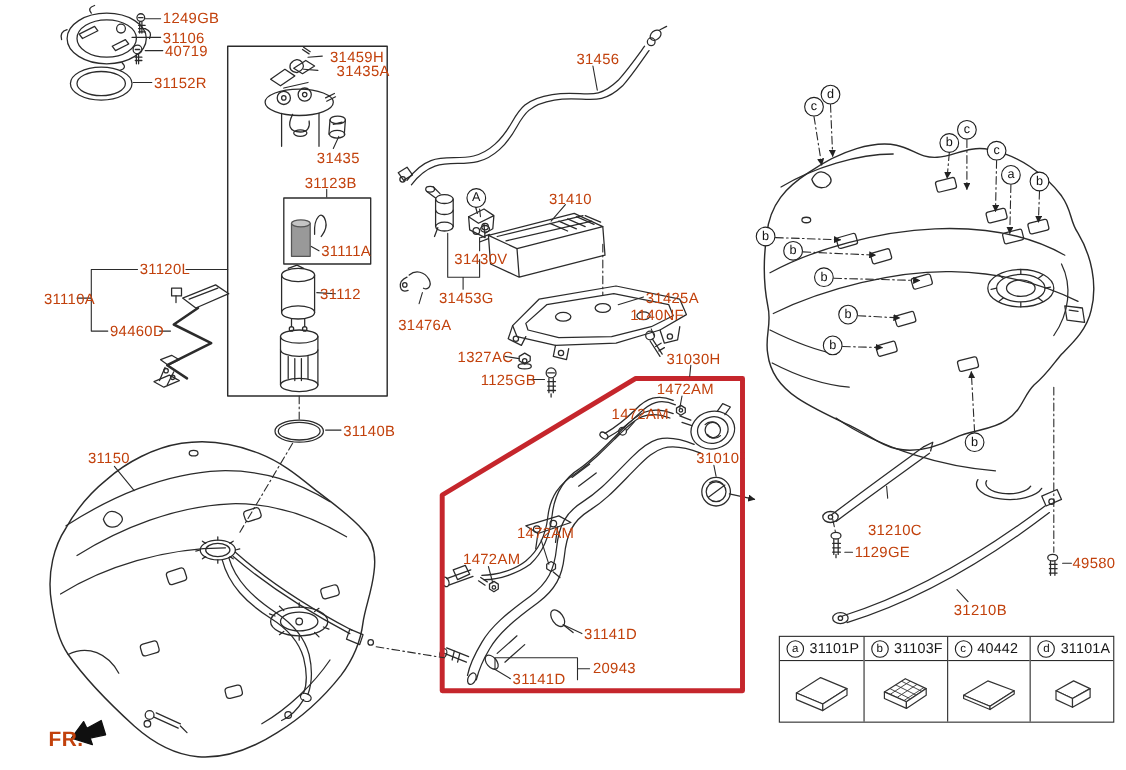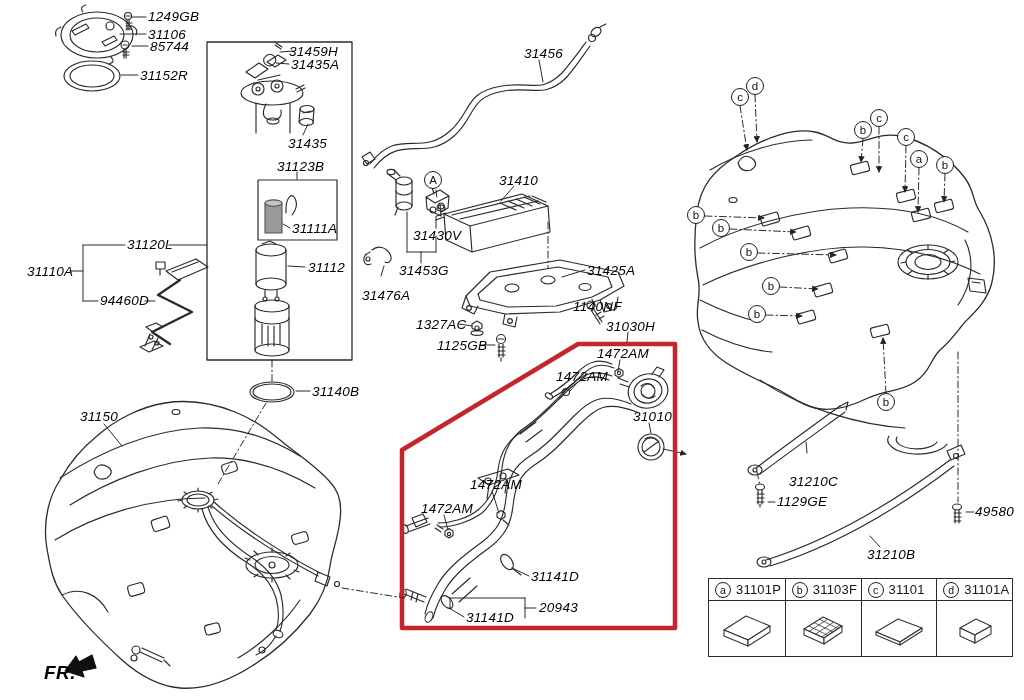--- a/index.html
+++ b/index.html
@@ -1,19 +1,19 @@
 <!DOCTYPE html>
 <html><head>
 <meta charset="utf-8">
 <style>
   html,body{margin:0;padding:0;background:#e8e8e8;}
   #stage{position:relative;width:1024px;height:700px;background:#ffffff;overflow:hidden;
          font-family:"Liberation Sans",sans-serif;}
   #art{position:absolute;left:0;top:0;}
-  .lbl{position:absolute;font-size:13.5px;color:#000000;letter-spacing:.3px;white-space:nowrap;line-height:14px;font-style:italic;}
+  .lbl{position:absolute;font-size:13.5px;color:#c2410c;letter-spacing:.3px;white-space:nowrap;line-height:14px;}
   .circ{position:absolute;width:16px;height:16px;border:1.4px solid #1e1e1e;border-radius:50%;
         background:#fff;display:flex;align-items:center;justify-content:center;
         font-size:11.5px;color:#111;}
   .fr-label{font-size:19px;font-weight:bold;letter-spacing:.5px;}
   
   .legend{position:absolute;left:708px;top:578px;width:305px;height:79px;border:1.6px solid #2b2b2b;
           box-sizing:border-box;display:grid;grid-template-columns:repeat(4,1fr);background:#fff;}
   .lcol{display:grid;grid-template-rows:22px 1fr;box-sizing:border-box;border-left:1.2px solid #2b2b2b;}
   .lcol:first-child{border-left:none;}
   .lhead{display:flex;align-items:center;gap:5px;padding-left:6px;border-bottom:1.2px solid #2b2b2b;}
@@ -360,39 +360,39 @@
     <path d="M886,393 L883,338" marker-end="url(#arw)"></path>
   </g>
 
   <g>
     <path d="M65,671 L76,656 L79,662 L92,655 L96,668 L82,671 L84,677 Z" fill="#101010" stroke="#101010"></path>
   </g>
 </svg>
 
 <div class="lbl" style="left:148px;top:10px">1249GB</div>
 <div class="lbl" style="left:148px;top:28px">31106</div>
-<div class="lbl" style="left:150px;top:40px">85744</div>
+<div class="lbl" style="left:150px;top:40px">40719</div>
 <div class="lbl" style="left:140px;top:69px">31152R</div>
-<div class="lbl" style="left:289px;top:45px">31459H</div>
-<div class="lbl" style="left:291px;top:58px">31435A</div>
+<div class="lbl" style="left:300px;top:45px">31459H</div>
+<div class="lbl" style="left:306px;top:58px">31435A</div>
 <div class="lbl" style="left:288px;top:137px">31435</div>
 <div class="lbl" style="left:277px;top:160px">31123B</div>
 <div class="lbl" style="left:292px;top:222px">31111A</div>
-<div class="lbl" style="left:308px;top:261px">31112</div>
+<div class="lbl" style="left:291px;top:261px">31112</div>
 <div class="lbl" style="left:312px;top:385px">31140B</div>
 <div class="lbl" style="left:127px;top:238px">31120L</div>
-<div class="lbl" style="left:27px;top:265px">31110A</div>
+<div class="lbl" style="left:40px;top:265px">31110A</div>
 <div class="lbl" style="left:100px;top:294px">94460D</div>
 <div class="lbl" style="left:524px;top:47px">31456</div>
 <div class="lbl" style="left:499px;top:174px">31410</div>
 <div class="lbl" style="left:413px;top:229px">31430V</div>
 <div class="lbl" style="left:399px;top:264px">31453G</div>
 <div class="lbl" style="left:362px;top:289px">31476A</div>
 <div class="lbl" style="left:587px;top:264px">31425A</div>
-<div class="lbl" style="left:573px;top:300px">1140NF</div>
+<div class="lbl" style="left:573px;top:280px">1140NF</div>
 <div class="lbl" style="left:416px;top:318px">1327AC</div>
 <div class="lbl" style="left:437px;top:339px">1125GB</div>
 <div class="lbl" style="left:606px;top:320px">31030H</div>
 <div class="lbl" style="left:597px;top:347px">1472AM</div>
 <div class="lbl" style="left:556px;top:370px">1472AM</div>
 <div class="lbl" style="left:633px;top:410px">31010</div>
 <div class="lbl" style="left:470px;top:478px">1472AM</div>
 <div class="lbl" style="left:421px;top:502px">1472AM</div>
 <div class="lbl" style="left:531px;top:570px">31141D</div>
 <div class="lbl" style="left:539px;top:601px">20943</div>
@@ -452,21 +452,21 @@
           <path d="M18,30 l26,-17 M12,27 l26,-17 M24,33 l26,-17 M30,36 l26,-17"></path>
         </g>
         <polygon points="11,22 11,28 31,37 31,31"></polygon>
         <polygon points="49,19 49,25 31,37 31,31"></polygon>
       </svg>
     </div>
   </div>
   <div class="lcol">
     <div class="lhead">
       <span class="circ-s">c</span>
-      <span class="lpart">31101</span>
+      <span class="lpart">40442</span>
     </div>
     <div class="lbody">
       <svg width="60" height="44" viewBox="0 0 60 44" fill="#fff" stroke="#333" stroke-width="1.1" stroke-linejoin="round">
         <polygon points="7,25 29,12 53,21 31,35"></polygon>
         <polygon points="7,25 7,28 31,38 31,35"></polygon>
         <polygon points="53,21 53,24 31,38 31,35"></polygon>
       </svg>
     </div>
   </div>
   <div class="lcol">

